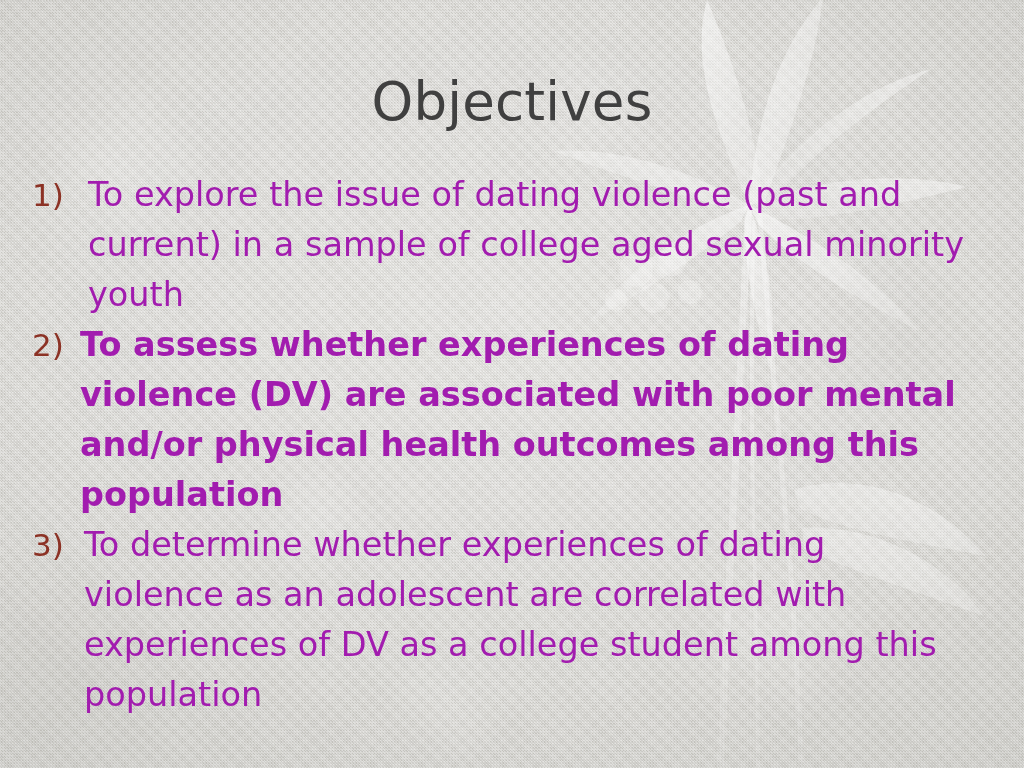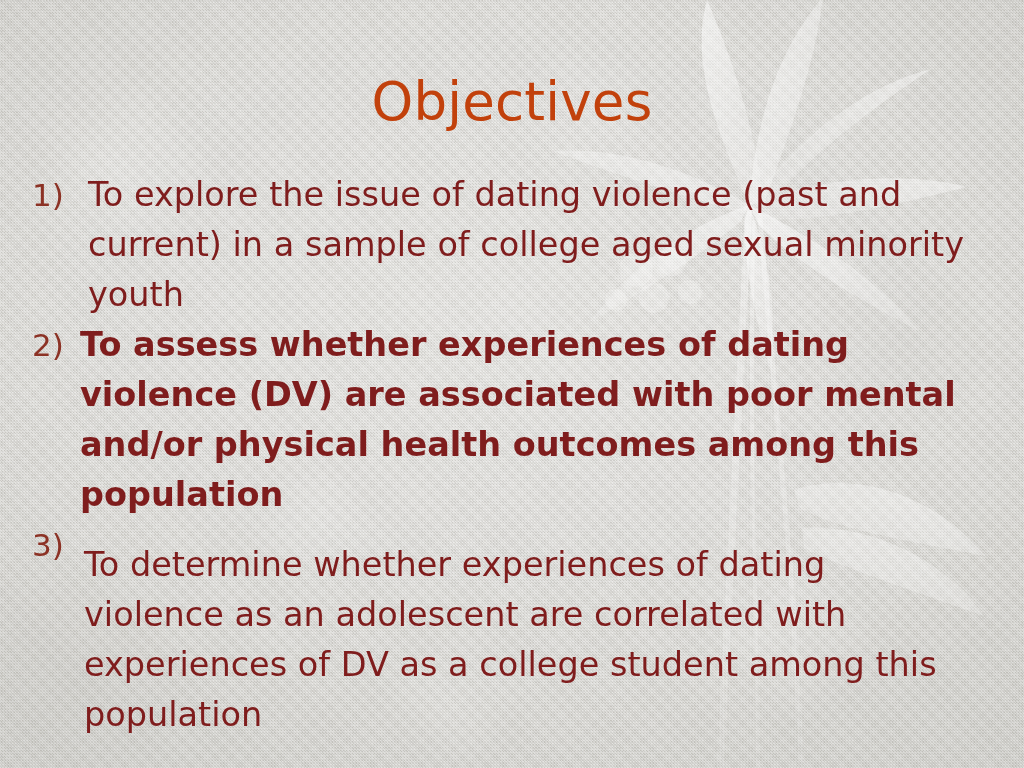--- a/index.html
+++ b/index.html
@@ -105,21 +105,21 @@
   .slide-title {
     position: absolute;
     left: 0;
     right: 0;
     top: 74px;
     text-align: center;
     font-family: "DejaVu Sans", sans-serif;
     font-size: 53px;
     font-weight: 400;
     line-height: 1.05;
-    color: #c2410c;
+    color: #404040;
     letter-spacing: 0.2px;
   }
 
   .body-list {
     position: absolute;
     left: 32px;
     top: 170px;
     width: 962px;
   }
 
@@ -136,30 +136,30 @@
   .marker {
     flex: 0 0 auto;
     color: #8c3225;
     font-size: 31px;
     line-height: 50px;
     white-space: nowrap;
   }
 
   .item-text {
     flex: 1 1 auto;
-    color: #7f1d1d;
+    color: #a21caf;
   }
 
   .item-1 .marker { width: 56px; }
   .item-2 .marker { width: 48px; }
   .item-3 .marker { width: 52px; }
 
   .item-1 .item-text { max-width: 905px; }
   .item-2 .item-text { max-width: 900px; font-weight: bold; }
-  .item-3 .item-text { max-width: 890px; margin-top: 20px; }
+  .item-3 .item-text { max-width: 890px; }
 </style>
 </head>
 <body>
 
 <div class="slide">
 
   <div class="bg-base"></div>
   <div class="bg-weave"></div>
   <div class="bg-grain"></div>
   <div class="bg-mottle"></div>

